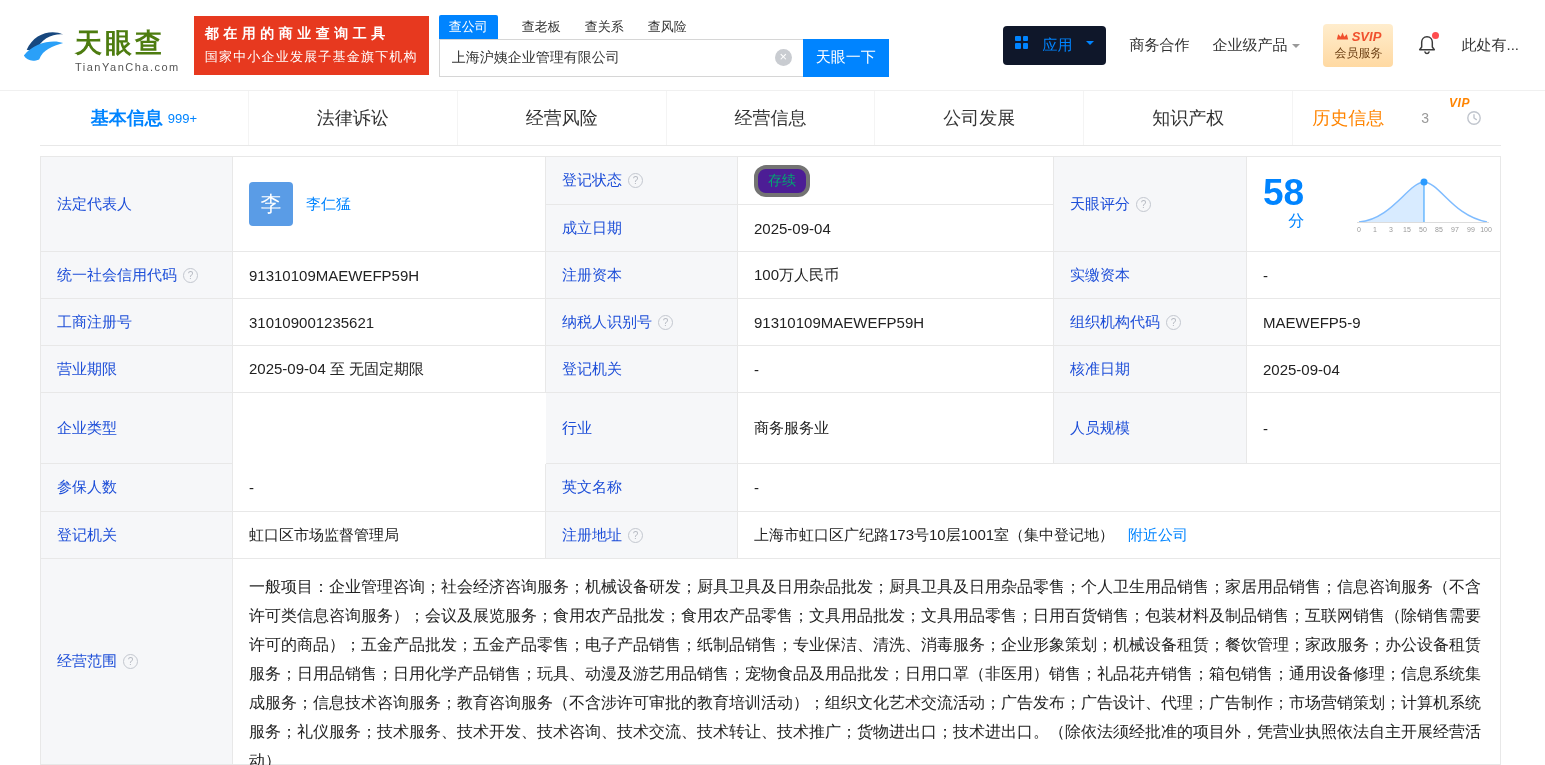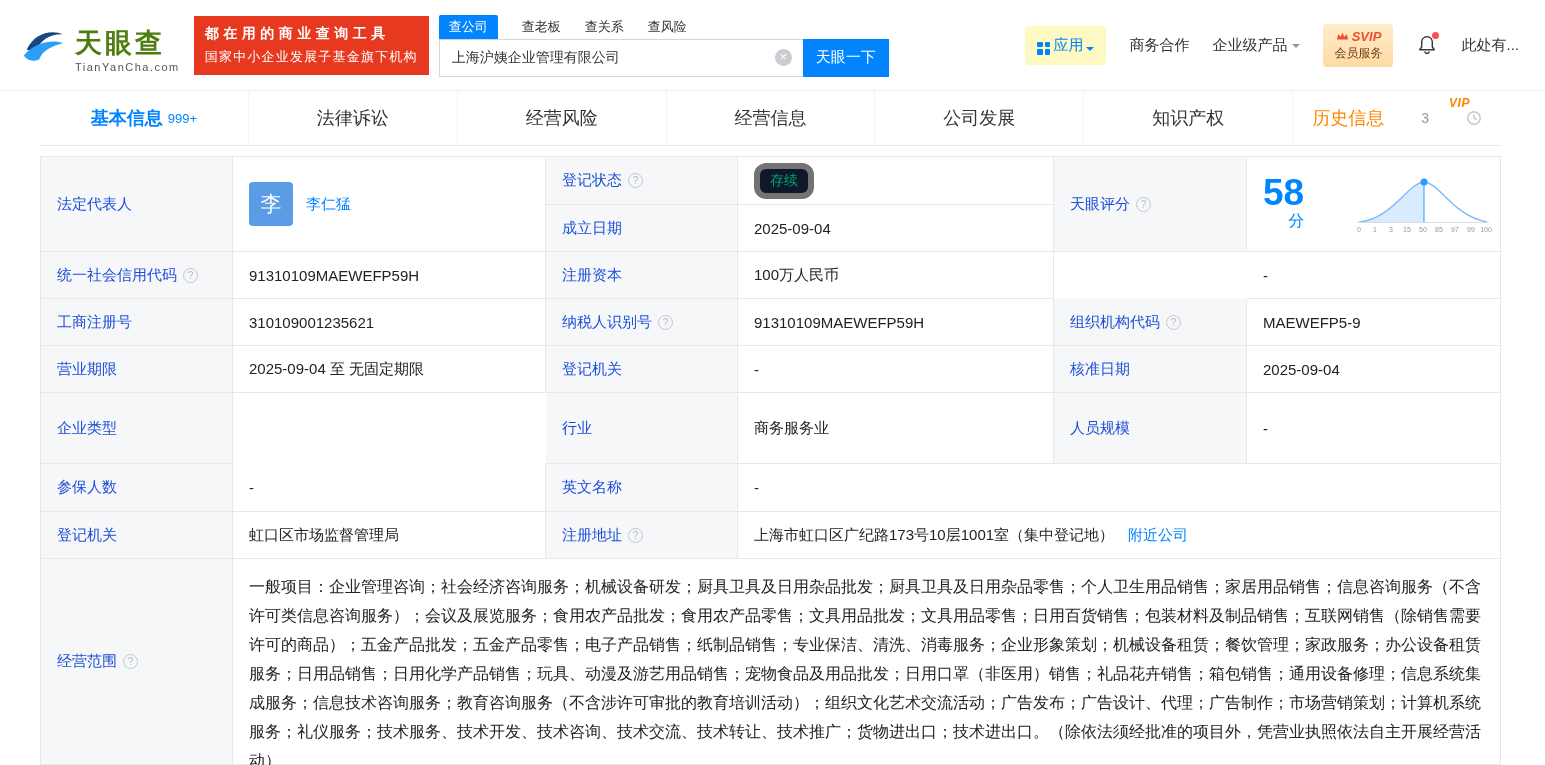--- a/index.html
+++ b/index.html
@@ -26,22 +26,22 @@
     border-right:none; display:flex; align-items:center; background:#f9a8d4; }
   .search-input { border:none; outline:none; width:100%; height:100%; padding:0 38px 0 12px;
     font-size:14px; color:#333; font-family:inherit; }
   .clear-icon { position:absolute; right:11px; width:17px; height:17px; border-radius:50%;
     background:#c9ccd1; color:#fff; font-size:13px; line-height:16px; text-align:center; cursor:pointer; }
   .clear-icon::before { content:"\00d7"; }
   .search-btn { width:86px; height:38px; background:#0084ff; color:#fff; border:none;
     font-size:15px; font-family:inherit; cursor:pointer; }
 
   .header-right { margin-left:auto; display:flex; align-items:center; gap:23px; }
-  .apps-btn { background:#fef9c3; color:#0084ff; border-radius:4px; padding:10px 12px;
-    font-size:15px; display:flex; align-items:flex-end; gap:3px; cursor:pointer; }
+  .apps-btn { background:#0f172a; color:#0084ff; border-radius:4px; padding:10px 12px;
+    font-size:15px; display:flex; align-items:flex-start; gap:14px; cursor:pointer; }
   .grid-icon { width:13px; height:13px; display:grid; grid-template-columns:1fr 1fr;
     grid-template-rows:1fr 1fr; gap:2px; }
   .grid-icon span { background:#0084ff; border-radius:1px; }
   .caret { width:0; height:0; border:4px solid transparent; border-top-color:currentColor;
     margin-top:5px; }
   .menu-item { font-size:15px; color:#333; display:flex; align-items:center; gap:5px; cursor:pointer; }
   .menu-item .caret { color:#999; }
   .svip { background:linear-gradient(180deg,#ffedcd,#ffd9a2); border-radius:4px;
     padding:5px 11px; text-align:right; cursor:pointer; }
   .svip .top { color:#f0502d; font-weight:bold; font-style:italic; font-size:13px;
@@ -72,21 +72,21 @@
     border:1px solid #e8e8e8; border-right:none; border-bottom:none; }
   .cell { border-right:1px solid #e8e8e8; border-bottom:1px solid #e8e8e8;
     padding:8px 16px; display:flex; align-items:center; font-size:15px; background:#fff; color:#222; }
   .cell.label { background:#f6f7f9; color:#1d4ed8; gap:6px; }
   .help { width:15px; height:15px; min-width:15px; border:1px solid #c3c7cf; border-radius:50%;
     color:#b6bac2; font-size:10px; line-height:13px; text-align:center; cursor:pointer; }
   .help::before { content:"?"; }
   .avatar { width:44px; height:44px; border-radius:4px; background:#5a9ce6; color:#fff;
     font-size:21px; display:flex; align-items:center; justify-content:center; margin-right:13px; }
   .link { color:#0084ff; text-decoration:none; cursor:pointer; }
-  .status-badge { background:#0f172a; color:#00a870; border:6px solid #737373;
+  .status-badge { background:#4c1d95; color:#00a870; border:4px solid #737373;
     border-radius:12px; padding:3px 10px; font-size:14px; }
   .score-cell { justify-content:space-between; padding-right:8px; }
   .score-num { display:flex; align-items:flex-end; color:#0084ff;flex-direction:column; }
   .score-num .big { font-size:37px; font-weight:bold; line-height:1; }
   .score-num .unit { font-size:16px; margin:0 0 3px 3px; }
   .scope-value { display:block; padding:13px 16px; line-height:29px; font-size:16px; color:#222; }
   .addr-link { margin-left:14px; }
   .wrap2 { line-height:22px; }
 </style>
 </head>
@@ -254,20 +254,23 @@
   </div>
   <div class="cell" style="grid-area:3/2/4/3">
     <span>91310109MAEWEFP59H</span>
   </div>
   <div class="cell label" style="grid-area:3/3/4/4">
     <span>注册资本</span>
   </div>
   <div class="cell" style="grid-area:3/4/4/5">
     <span>100万人民币</span>
   </div>
+  <div class="cell label" style="grid-area:3/5/4/6">
+    <span>实缴资本</span>
+  </div>
   <div class="cell" style="grid-area:3/6/4/7">
     <span>-</span>
   </div>
 
   <div class="cell label" style="grid-area:4/1/5/2">
     <span>工商注册号</span>
   </div>
   <div class="cell" style="grid-area:4/2/5/3">
     <span>310109001235621</span>
   </div>

